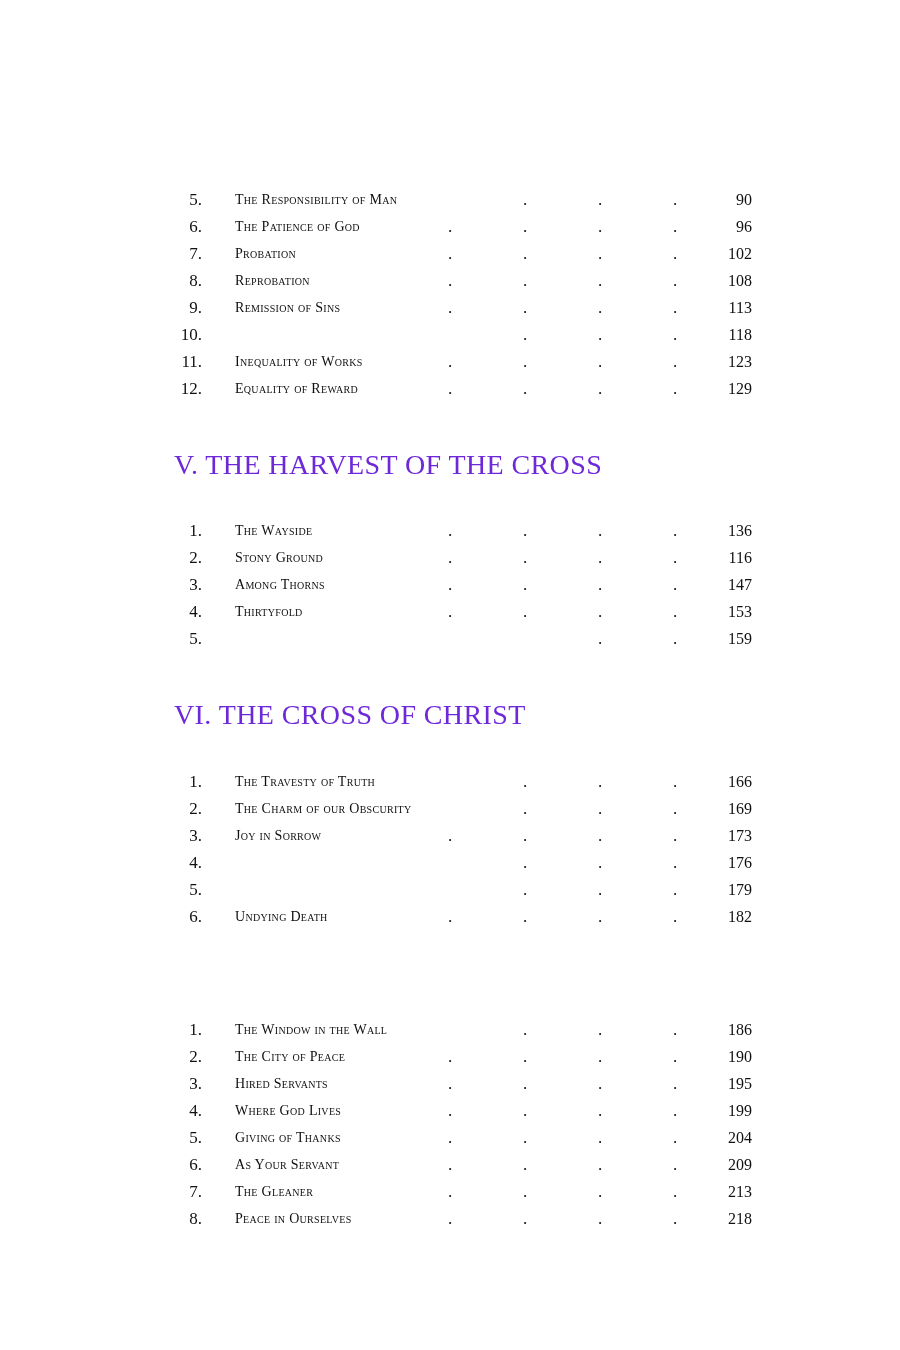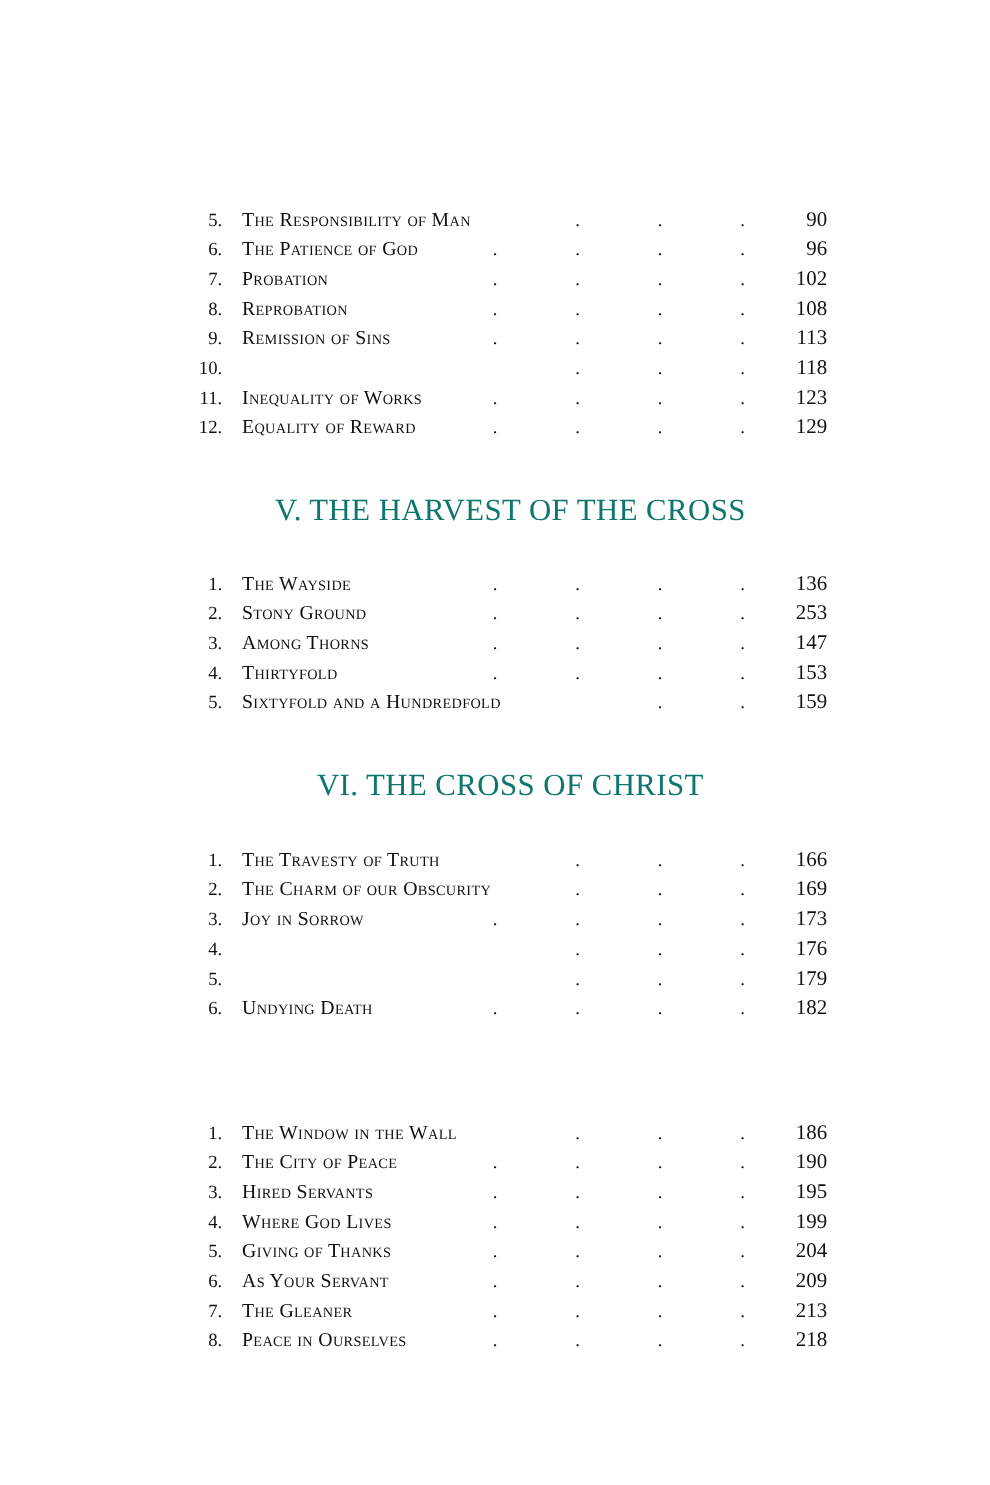--- a/index.html
+++ b/index.html
@@ -27,25 +27,25 @@
   
   .toc {
     position: absolute;
     left: 160px;
     top: 186px;
     width: 600px;
   }
 
   
   .section-heading {
-    text-align: center;
+    text-align: left;
     font-size: 28px;
     line-height: 1.05;
     letter-spacing: 0.4px;
-    color: #0f766e;
+    color: #6d28d9;
     width: 580px;
     margin: 0 0 0 14px;
     white-space: nowrap;
   }
   .gap-before-heading { height: 48px; }
   .gap-after-heading  { height: 38px; }
 
   
   .entry {
     position: relative;
@@ -59,23 +59,23 @@
     left: 0;
     top: 0;
     width: 42px;
     text-align: right;
     font-size: 17px;
     color: #111111;
   }
 
   .entry-title {
     position: absolute;
-    left: 60px;
-    top: 0;
-    font-size: 18px;
+    left: 75px;
+    top: 0;
+    font-size: 14px;
     font-variant: small-caps;
     letter-spacing: 0.3px;
     color: #0f0f0f;
     font-family: Liberation Serif, serif;
   }
 
   
   .leader {
     position: absolute;
     top: 0;
@@ -86,21 +86,21 @@
   .leader.s2 { left: 363px; }
   .leader.s3 { left: 438px; }
   .leader.s4 { left: 513px; }
 
   .entry-page {
     position: absolute;
     left: 540px;
     top: 0;
     width: 52px;
     text-align: right;
-    font-size: 19px;
+    font-size: 16px;
     color: #111111;
   }
 </style>
 </head>
 <body>
 
 <div class="page">
   <div class="toc" id="toc-root">
       <div class="entry">
         <span class="entry-num">5.</span>
@@ -183,21 +183,21 @@
         <span class="leader s4">.</span>
         <span class="entry-page">136</span>
       </div>
       <div class="entry">
         <span class="entry-num">2.</span>
         <span class="entry-title">Stony Ground</span>
         <span class="leader s1">.</span>
         <span class="leader s2">.</span>
         <span class="leader s3">.</span>
         <span class="leader s4">.</span>
-        <span class="entry-page">253</span>
+        <span class="entry-page">116</span>
       </div>
       <div class="entry">
         <span class="entry-num">3.</span>
         <span class="entry-title">Among Thorns</span>
         <span class="leader s1">.</span>
         <span class="leader s2">.</span>
         <span class="leader s3">.</span>
         <span class="leader s4">.</span>
         <span class="entry-page">147</span>
       </div>
@@ -205,21 +205,20 @@
         <span class="entry-num">4.</span>
         <span class="entry-title">Thirtyfold</span>
         <span class="leader s1">.</span>
         <span class="leader s2">.</span>
         <span class="leader s3">.</span>
         <span class="leader s4">.</span>
         <span class="entry-page">153</span>
       </div>
       <div class="entry">
         <span class="entry-num">5.</span>
-        <span class="entry-title">Sixtyfold and a Hundredfold</span>
         <span class="leader s3">.</span>
         <span class="leader s4">.</span>
         <span class="entry-page">159</span>
       </div>
       <div class="gap-before-heading"></div>
       <div class="section-heading">VI. THE CROSS OF CHRIST</div>
       <div class="gap-after-heading"></div>
       <div class="entry">
         <span class="entry-num">1.</span>
         <span class="entry-title">The Travesty of Truth</span>

